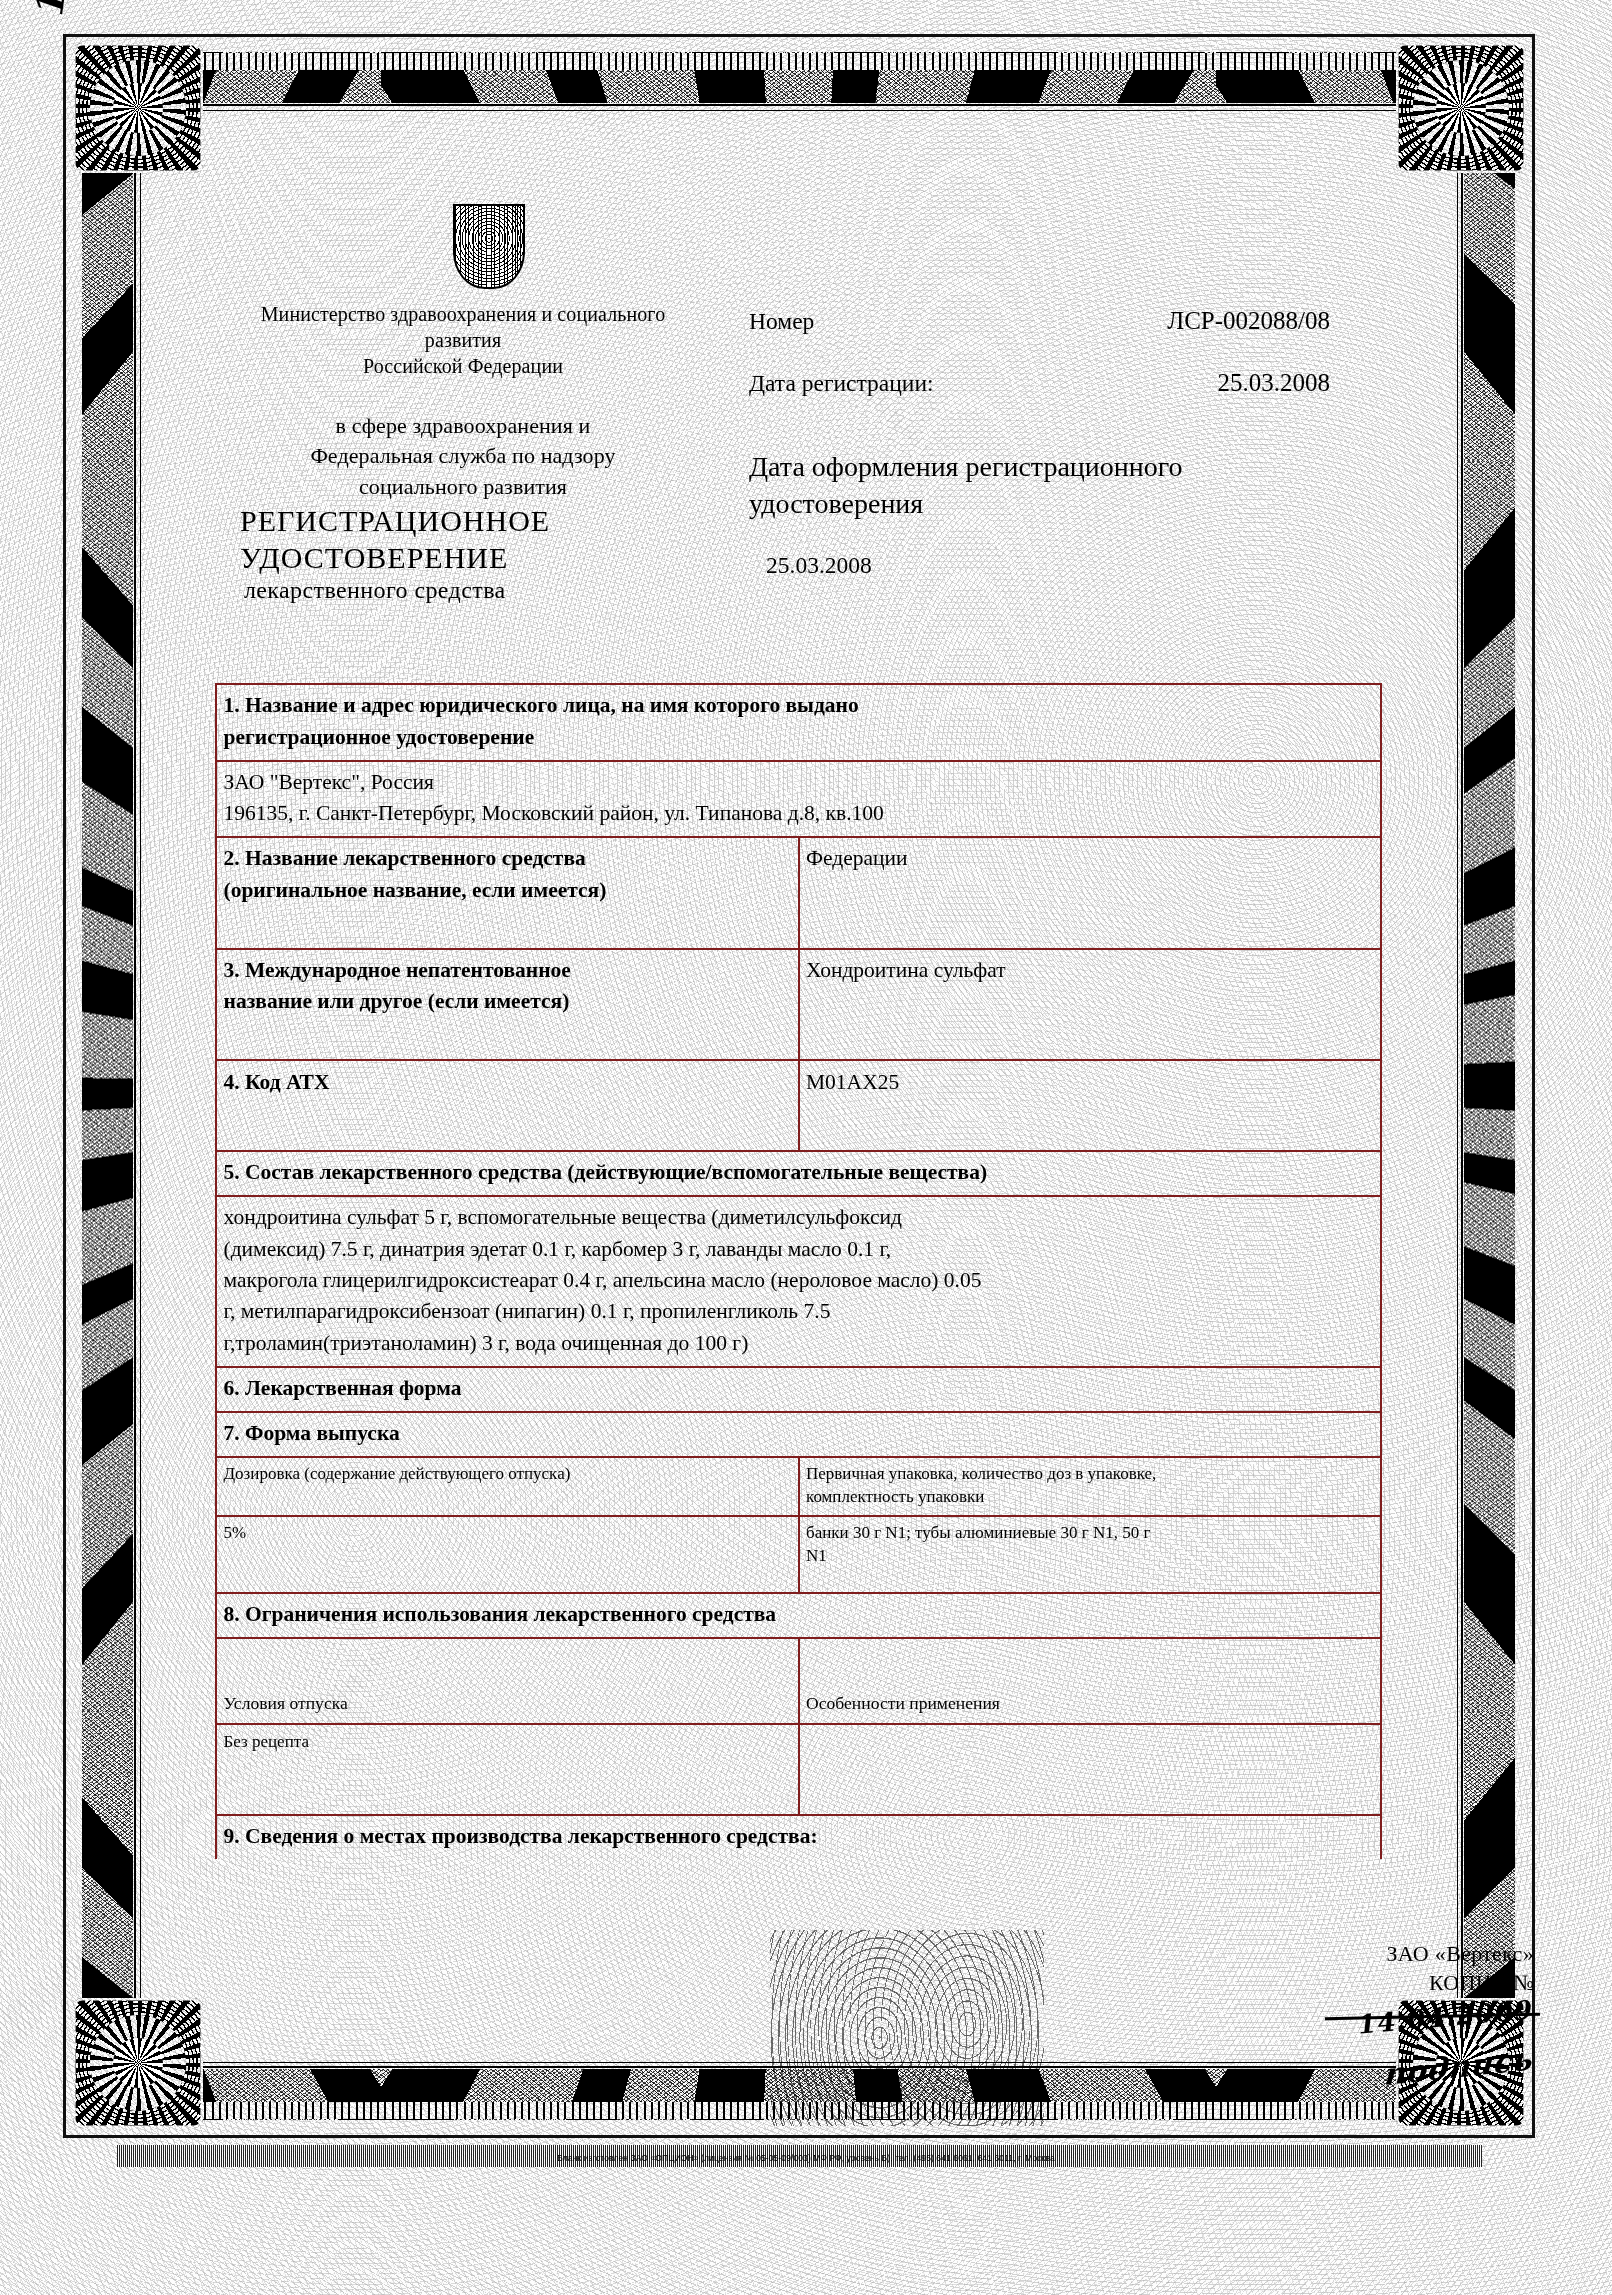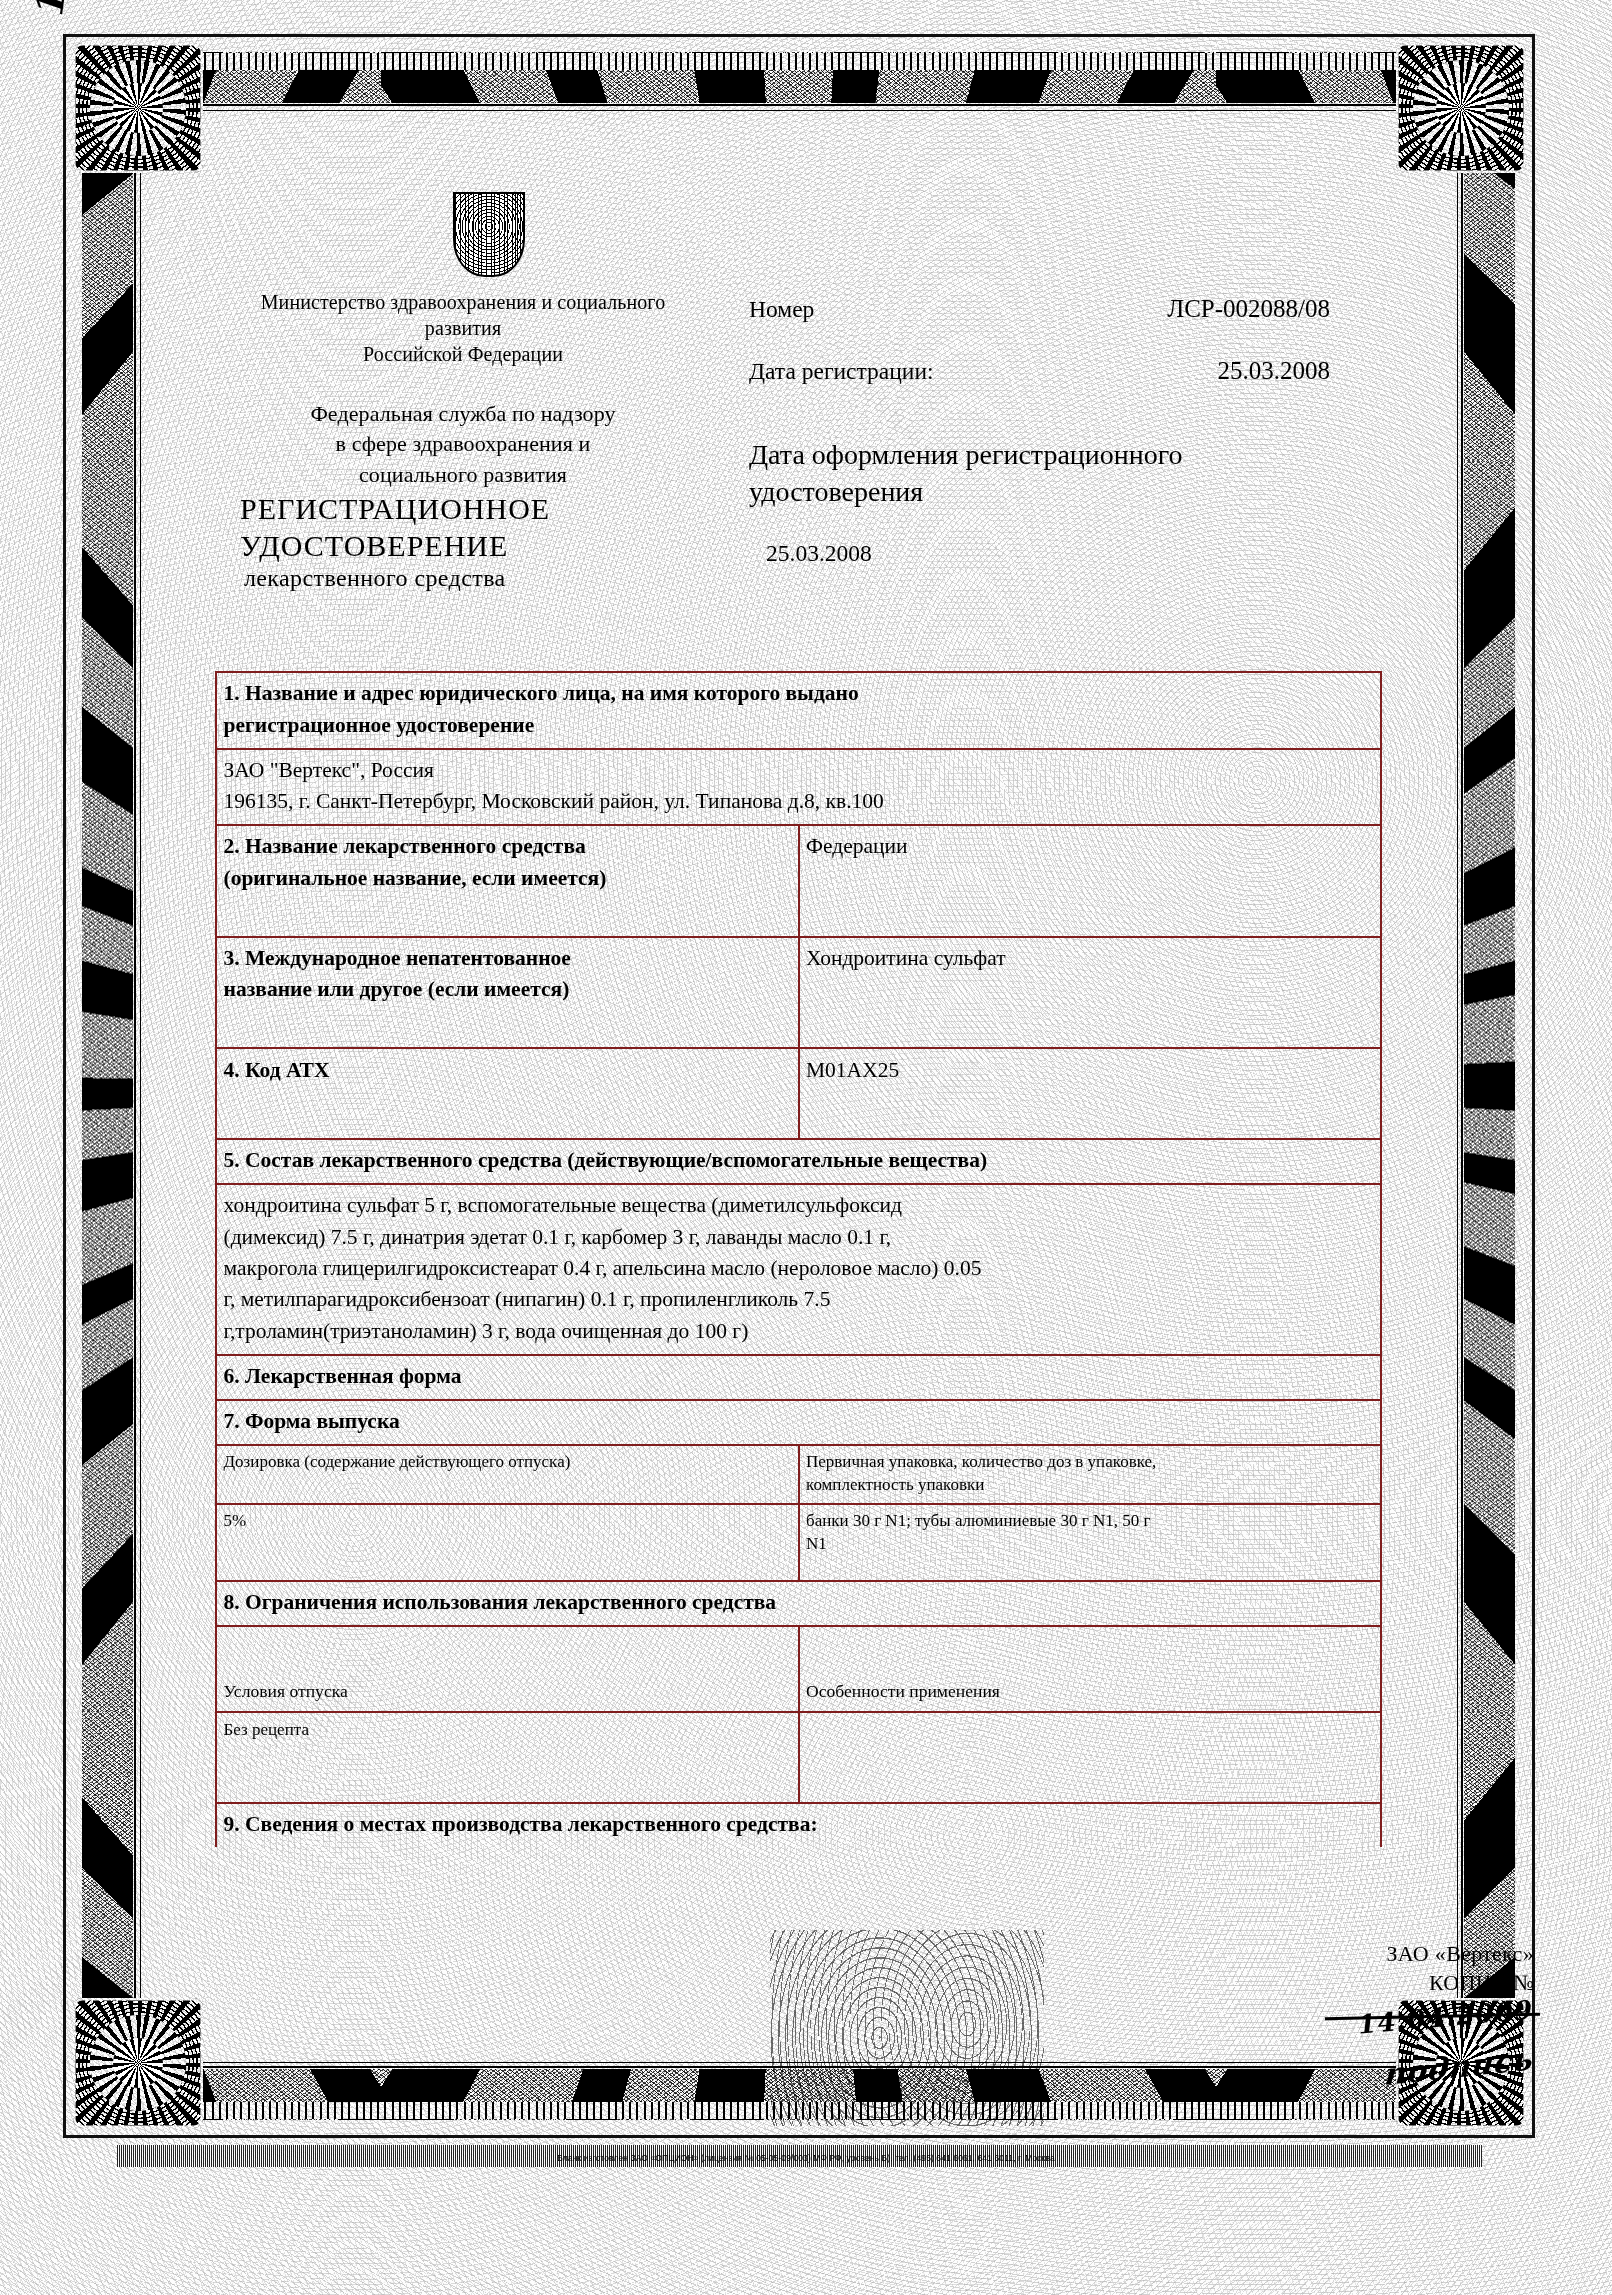--- a/index.html
+++ b/index.html
@@ -114,21 +114,21 @@
     z-index:2;
   }
   .r-tl{left:73px;top:43px;}
   .r-tr{right:86px;top:43px;}
   .r-bl{left:73px;bottom:167px;}
   .r-br{right:86px;bottom:167px;}
 
   
   .content{
     position:absolute;
-    left:215px; top:192px; width:1187px;
+    left:215px; top:204px; width:1187px;
     z-index:5;
   }
 
   
   .emblem{
     width:72px;height:85px;margin:0 auto 11.7px 238px;
     position:relative;
   }
   .emblem .shield{
     position:absolute;inset:0;
@@ -268,22 +268,22 @@
     </div>
 
     <div class="hdr">
       <div class="hdr-left">
         <div class="ministry">
           <div>Министерство здравоохранения и социального</div>
           <div>развития</div>
           <div>Российской Федерации</div>
         </div>
         <div class="fedservice">
+          <div>в сфере здравоохранения и</div>
           <div>Федеральная служба по надзору</div>
-          <div>в сфере здравоохранения и</div>
           <div>социального развития</div>
         </div>
         <div class="cert-title">
           <div>РЕГИСТРАЦИОННОЕ</div>
           <div>УДОСТОВЕРЕНИЕ</div>
           <div class="l3">лекарственного средства</div>
         </div>
       </div>
 
       <div class="hdr-right">

